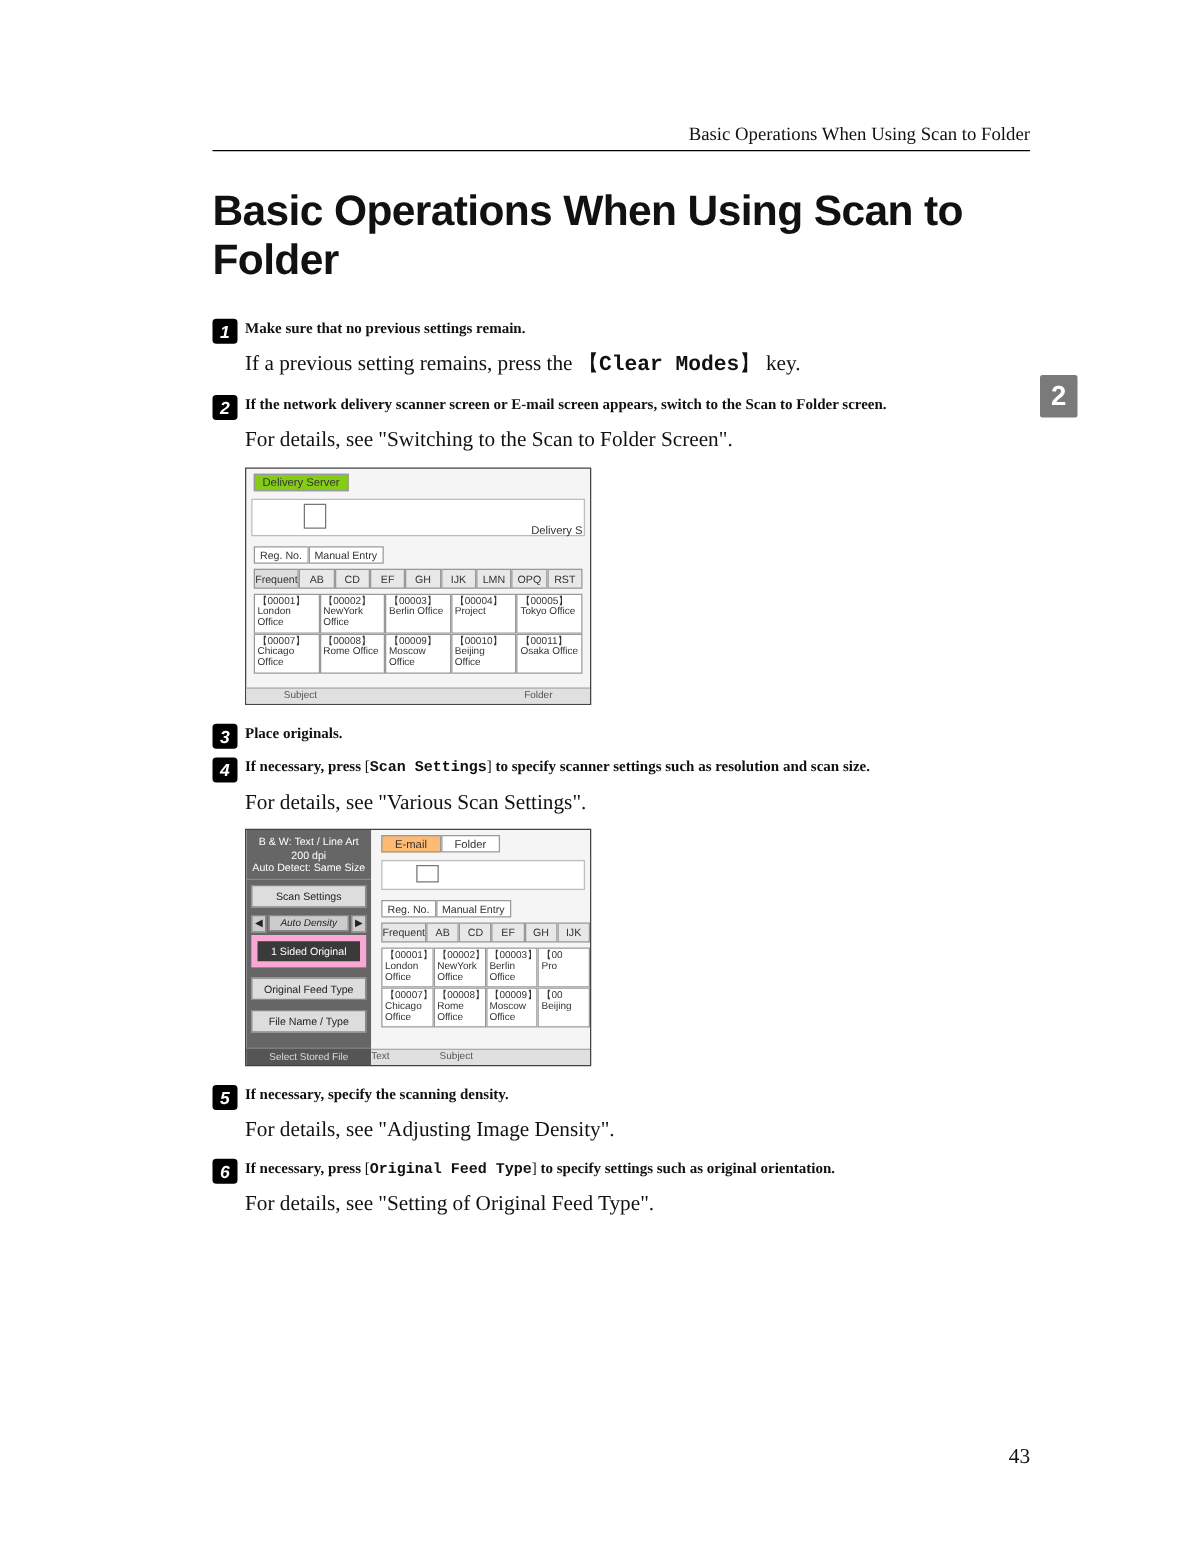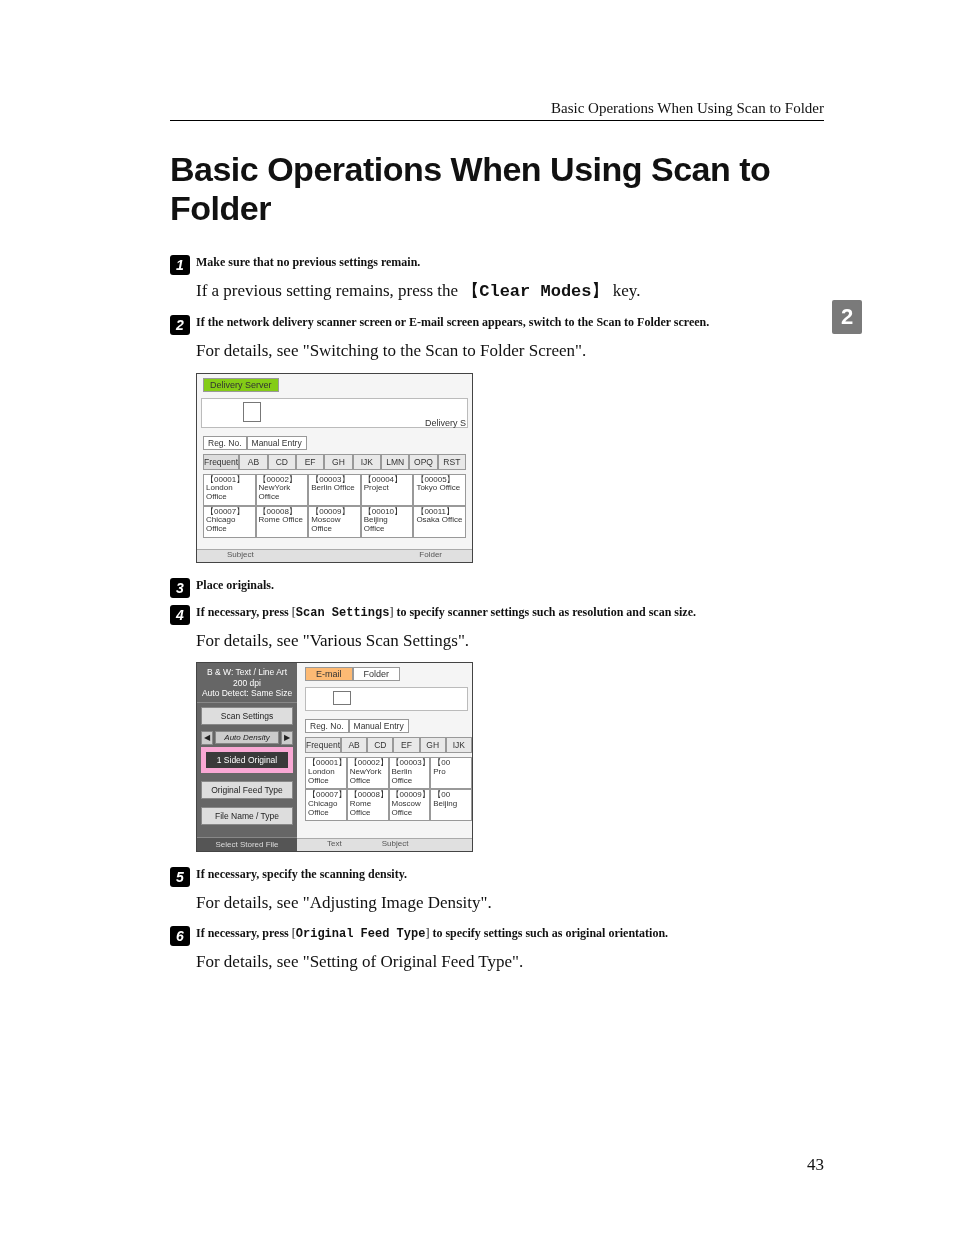--- a/index.html
+++ b/index.html
@@ -242,21 +242,21 @@
   }
   .s2-r1 { top:94px; }
   .s2-r2 { top:126px; }
   .s2-cell {
     border:1px solid #999; background:#fff; font-size:8px; line-height:1.1;
     padding:1px 2px; flex:1 1 0; height:28px; white-space:pre-wrap; overflow:hidden;
   }
   .s2-bot {
     position:absolute; bottom:0; left:0; right:0; height:12px;
     border-top:1px solid #aaa; background:#e0e0e0;
-    font-size:8px; color:#555; display:flex; gap:40px; padding-left:30px;
+    font-size:8px; color:#555; display:flex; gap:40px; 
   }
 </style>
 </head>
 <body>
 
 <div class="page">
 
   <div class="running-head">Basic Operations When Using Scan to Folder</div>
   <div class="rule"></div>
 

